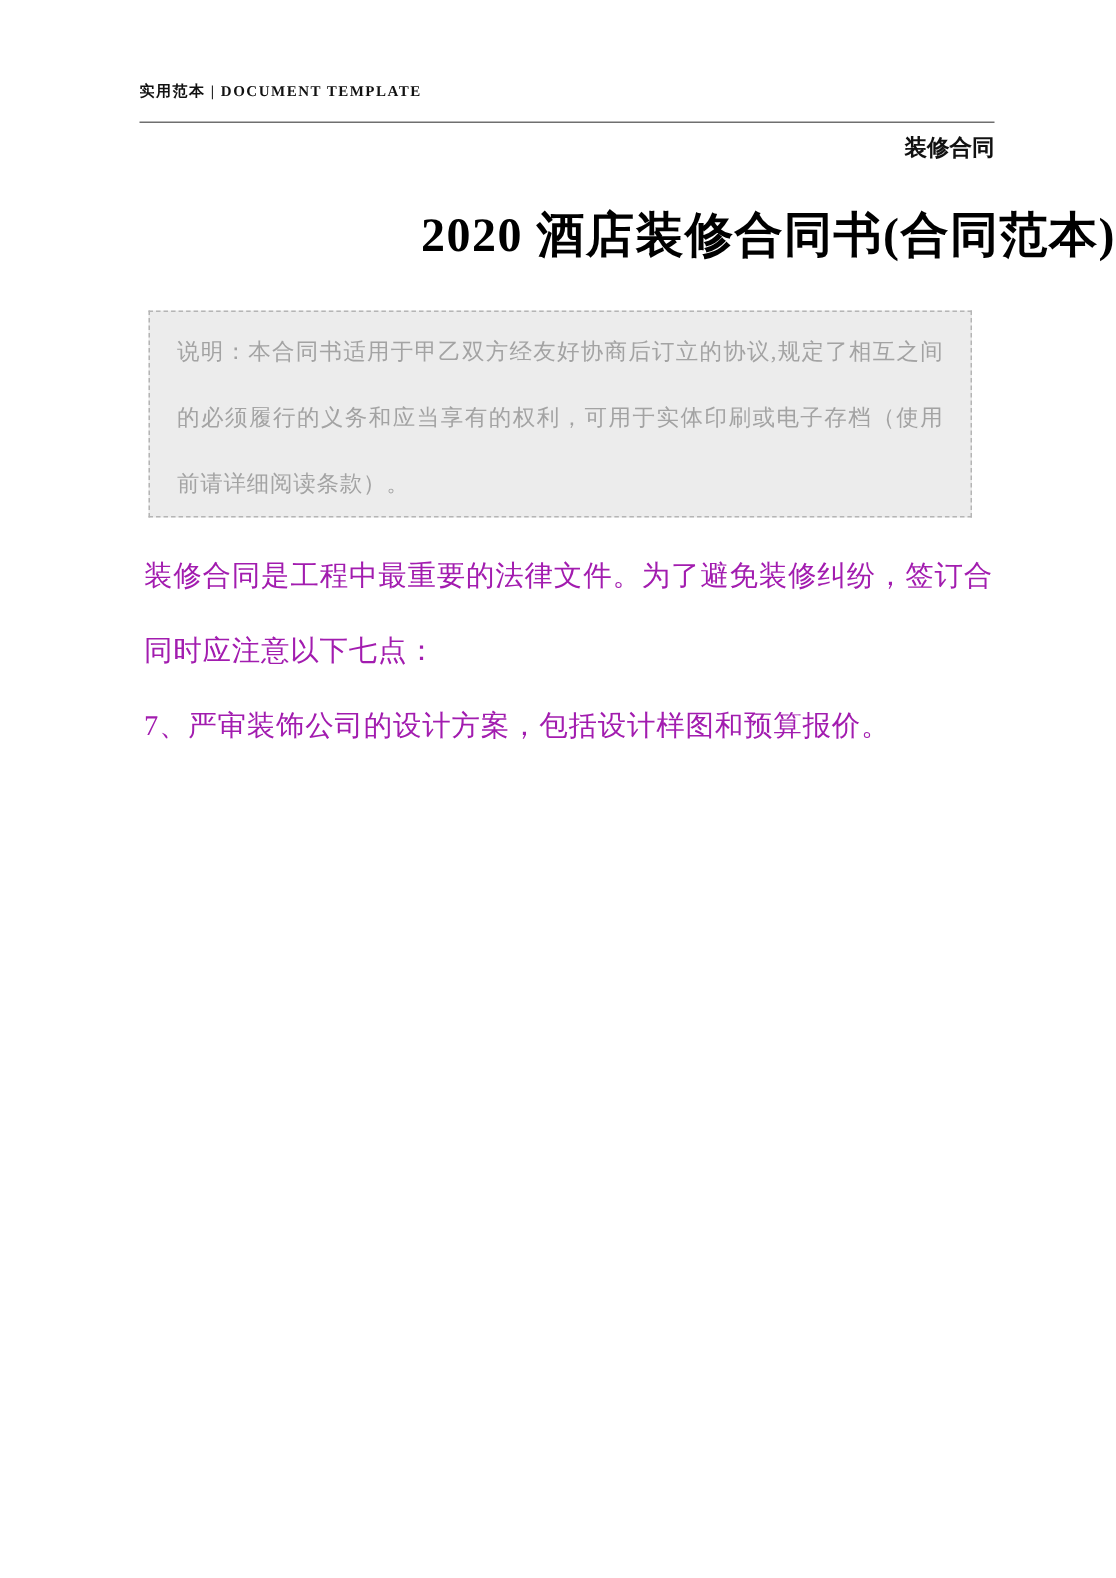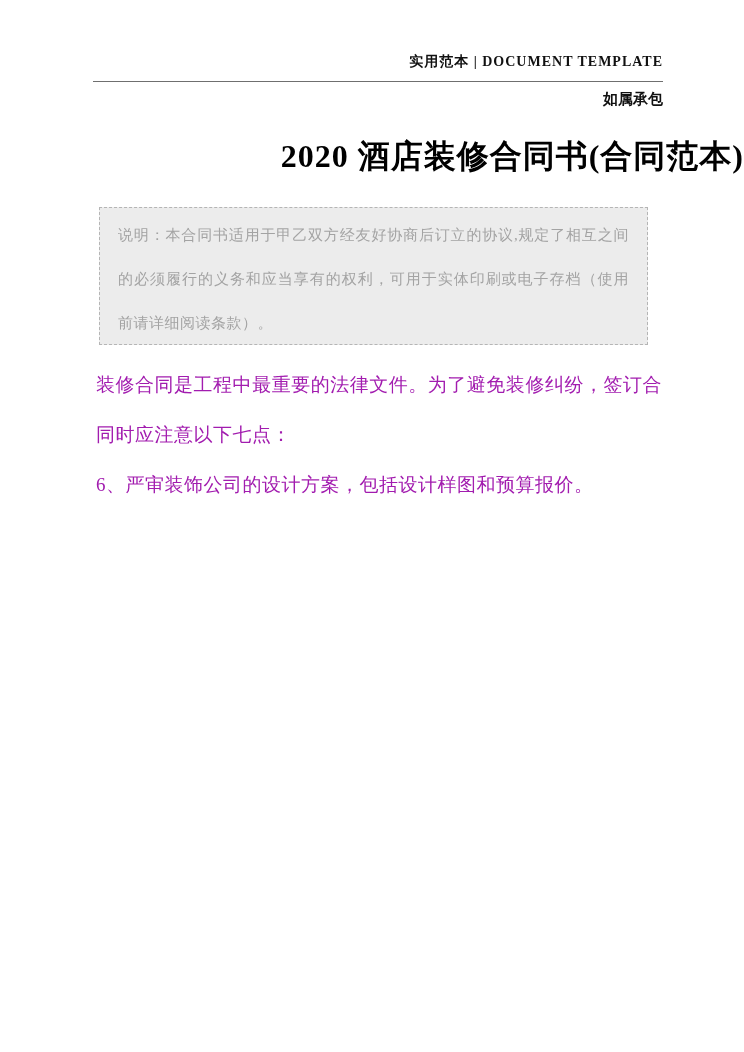--- a/index.html
+++ b/index.html
@@ -18,22 +18,22 @@
   }
   
   .header {
     position: absolute;
     left: 93px;
     top: 0;
     width: 570px;
   }
   .header-brand {
     margin-top: 52px;
-    text-align: right;
-    font-size: 14px;
+    text-align: left;
+    font-size: 10px;
     font-weight: bold;
     letter-spacing: 1px;
     color: #111111;
     line-height: 20px;
   }
   .header-divider {
     margin-top: 9px;
     border: 0;
     border-top: 1px solid #6f6f6f;
     height: 0;
@@ -115,28 +115,28 @@
   }
 </style>
 </head>
 <body>
 
 <div class="page">
 
   <div class="header">
     <div class="header-brand">实用范本 | DOCUMENT TEMPLATE</div>
     <hr class="header-divider">
-    <div class="header-doctype">如属承包</div>
+    <div class="header-doctype">装修合同</div>
   </div>
 
   <h1 class="doc-title">2020 酒店装修合同书(合同范本)</h1>
 
   <div class="notice-box">
     <p class="notice-text">说明：本合同书适用于甲乙双方经友好协商后订立的协议,规定了相互之间的必须履行的义务和应当享有的权利，可用于实体印刷或电子存档（使用前请详细阅读条款）。</p>
   </div>
 
   <div class="body-text">
     <p>装修合同是工程中最重要的法律文件。为了避免装修纠纷，签订合同时应注意以下七点：</p>
-    <p>6、严审装饰公司的设计方案，包括设计样图和预算报价。</p>
+    <p>7、严审装饰公司的设计方案，包括设计样图和预算报价。</p>
   </div>
 
 
 </div>
 
 </body></html>

